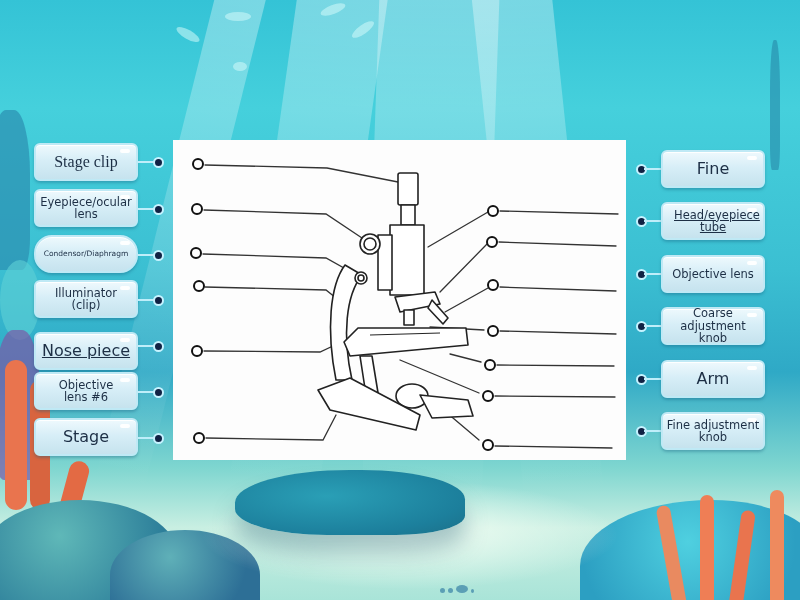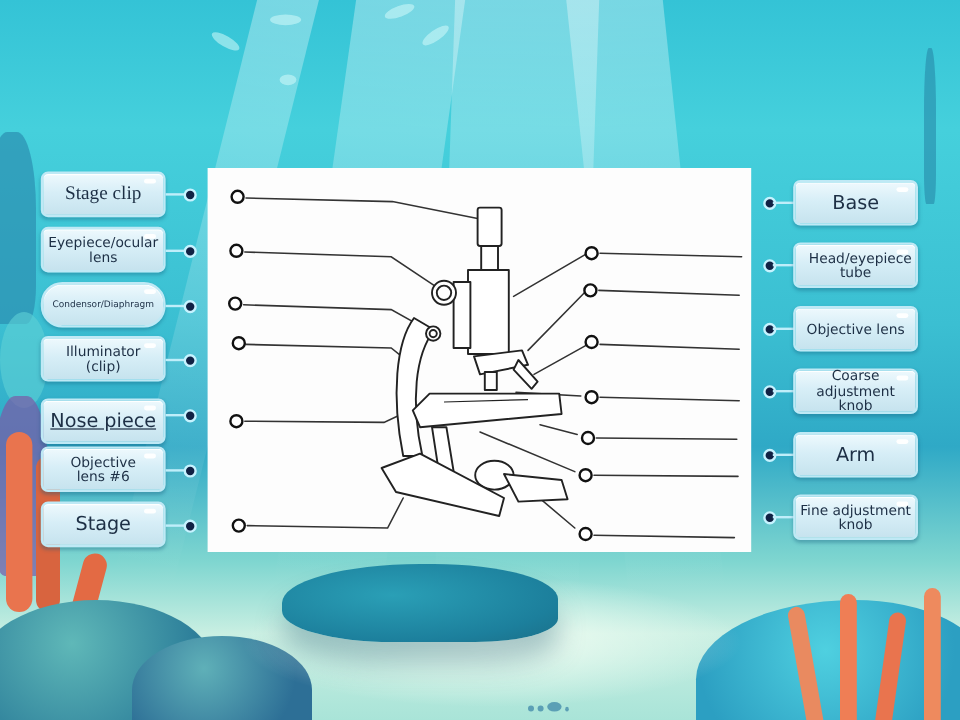--- a/index.html
+++ b/index.html
@@ -192,27 +192,27 @@
 
 <div class="chip fs-lg" style="left:34px;top:418px;">
   <span class="txt">Stage</span>
 </div>
 <div class="conn" style="left:138px;top:437px;width:18px;"></div>
 <div class="pin" style="left:153px;top:433px;"></div>
 
 <div class="pin" style="left:636px;top:164px;"></div>
 <div class="conn" style="left:644px;top:168px;width:18px;"></div>
 <div class="chip fs-lg" style="left:661px;top:150px;">
-  <span class="txt">Base</span>
+  <span class="txt">Fine</span>
 </div>
 
 <div class="pin" style="left:636px;top:216px;"></div>
 <div class="conn" style="left:644px;top:220px;width:18px;"></div>
 <div class="chip fs-md" style="left:661px;top:202px;">
-  <span class="txt" style="display:block;width:78px;">Head/eyepiece tube</span>
+  <span class="txt" style="display:block;width:78px;text-decoration:underline;">Head/eyepiece tube</span>
 </div>
 
 <div class="pin" style="left:636px;top:269px;"></div>
 <div class="conn" style="left:644px;top:273px;width:18px;"></div>
 <div class="chip fs-md" style="left:661px;top:255px;">
   <span class="txt">Objective lens</span>
 </div>
 
 <div class="pin" style="left:636px;top:321px;"></div>
 <div class="conn" style="left:644px;top:325px;width:18px;"></div>

